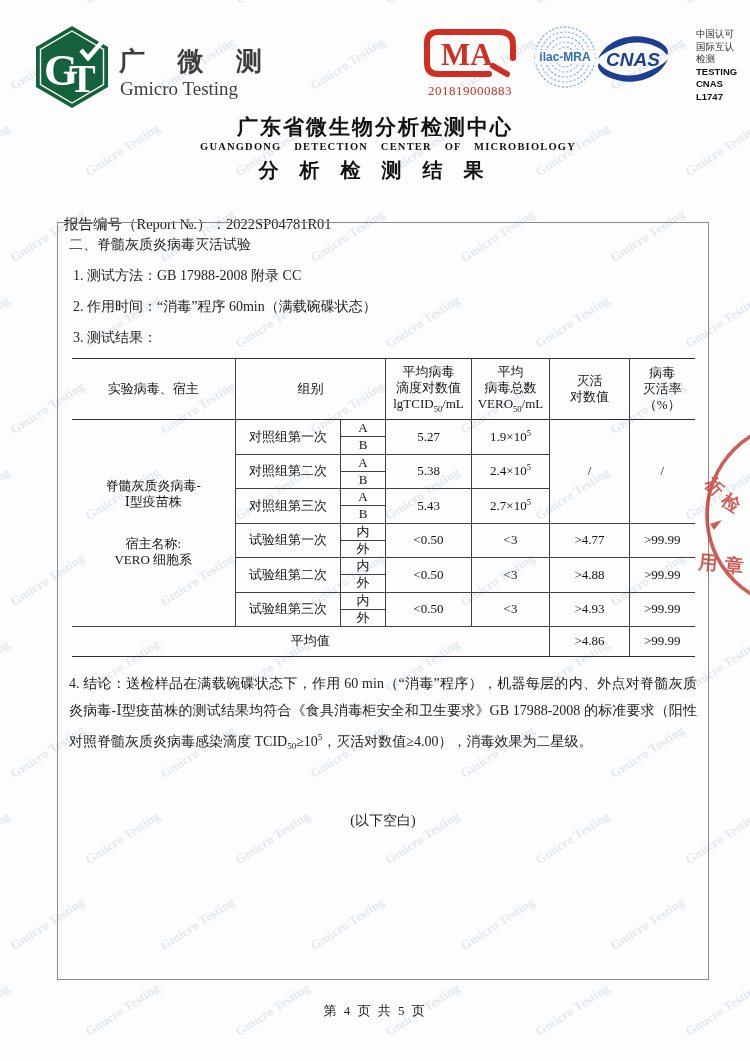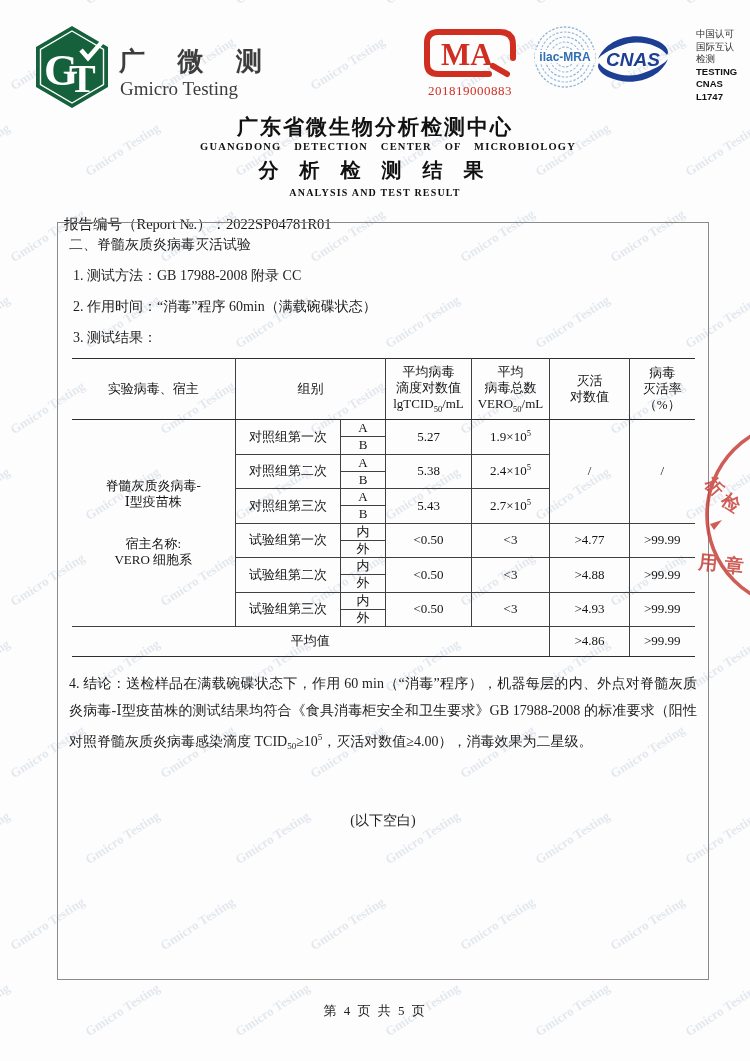--- a/index.html
+++ b/index.html
@@ -179,21 +179,20 @@
       <div>中国认可</div>
       <div>国际互认</div>
       <div>检测</div>
       <div class="b">TESTING</div>
       <div class="b">CNAS L1747</div>
     </div>
 
     <div class="t-center title-cn">广东省微生物分析检测中心</div>
     <div class="t-center title-en">GUANGDONG DETECTION CENTER OF MICROBIOLOGY</div>
     <div class="t-center result-cn">分 析 检 测 结 果</div>
-    <div class="t-center result-en">ANALYSIS AND TEST RESULT</div>
 
     <div class="report-line"><span>报告编号（Report №.）：</span><span>2022SP04781R01</span></div>
 
     <div class="content-box">
       <div class="sec-heading">二、脊髓灰质炎病毒灭活试验</div>
       <div class="sec-item">1. 测试方法：GB 17988-2008 附录 CC</div>
       <div class="sec-item">2. 作用时间：“消毒”程序 60min（满载碗碟状态）</div>
       <div class="sec-item">3. 测试结果：</div>
 
       <table class="ttable">

